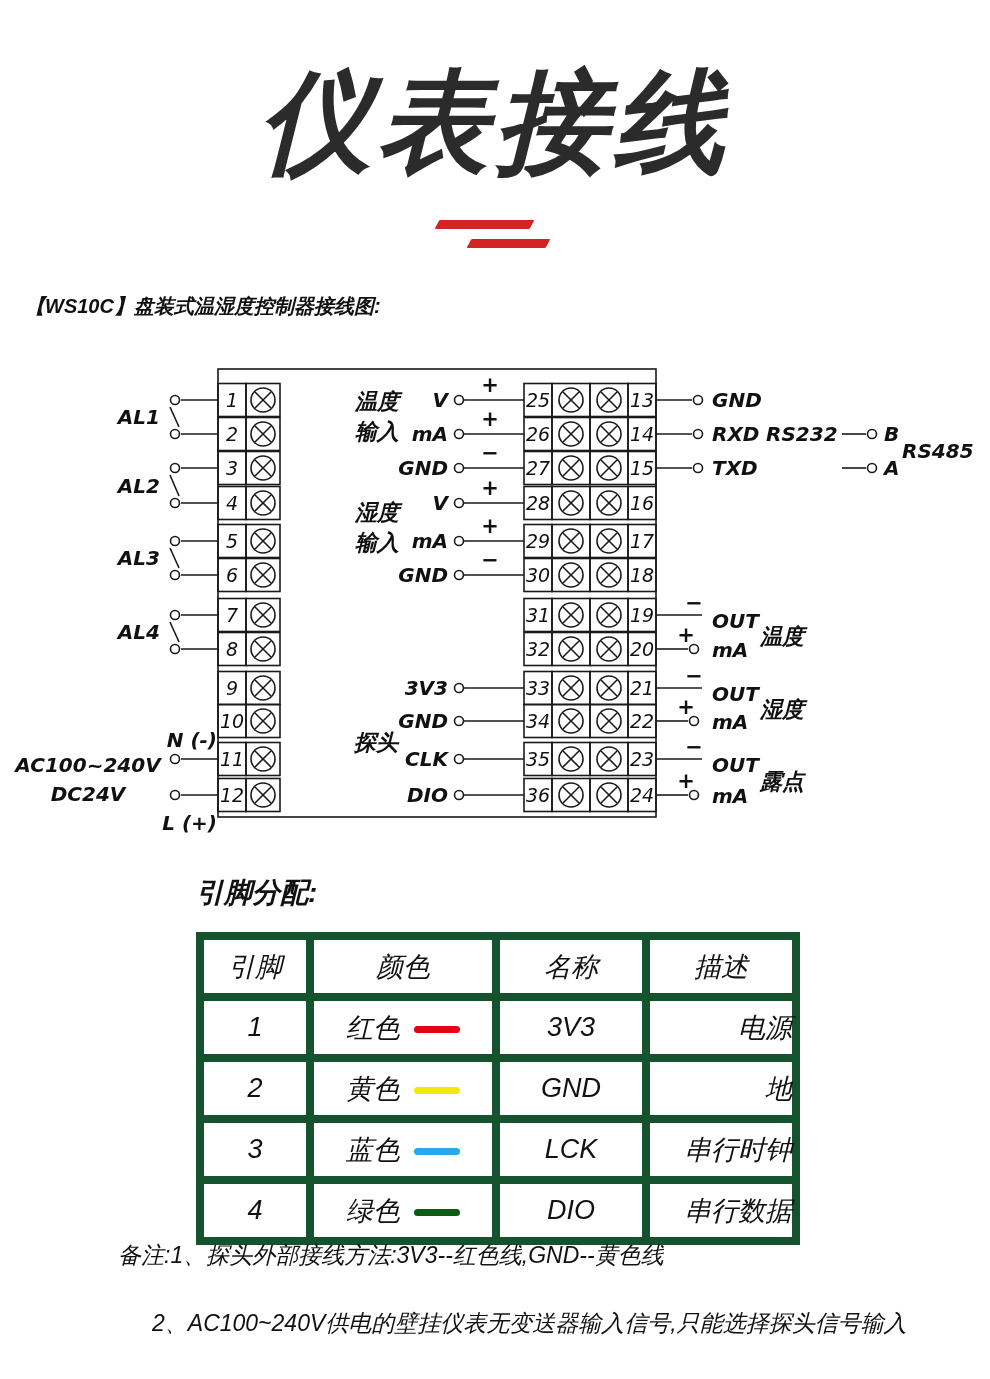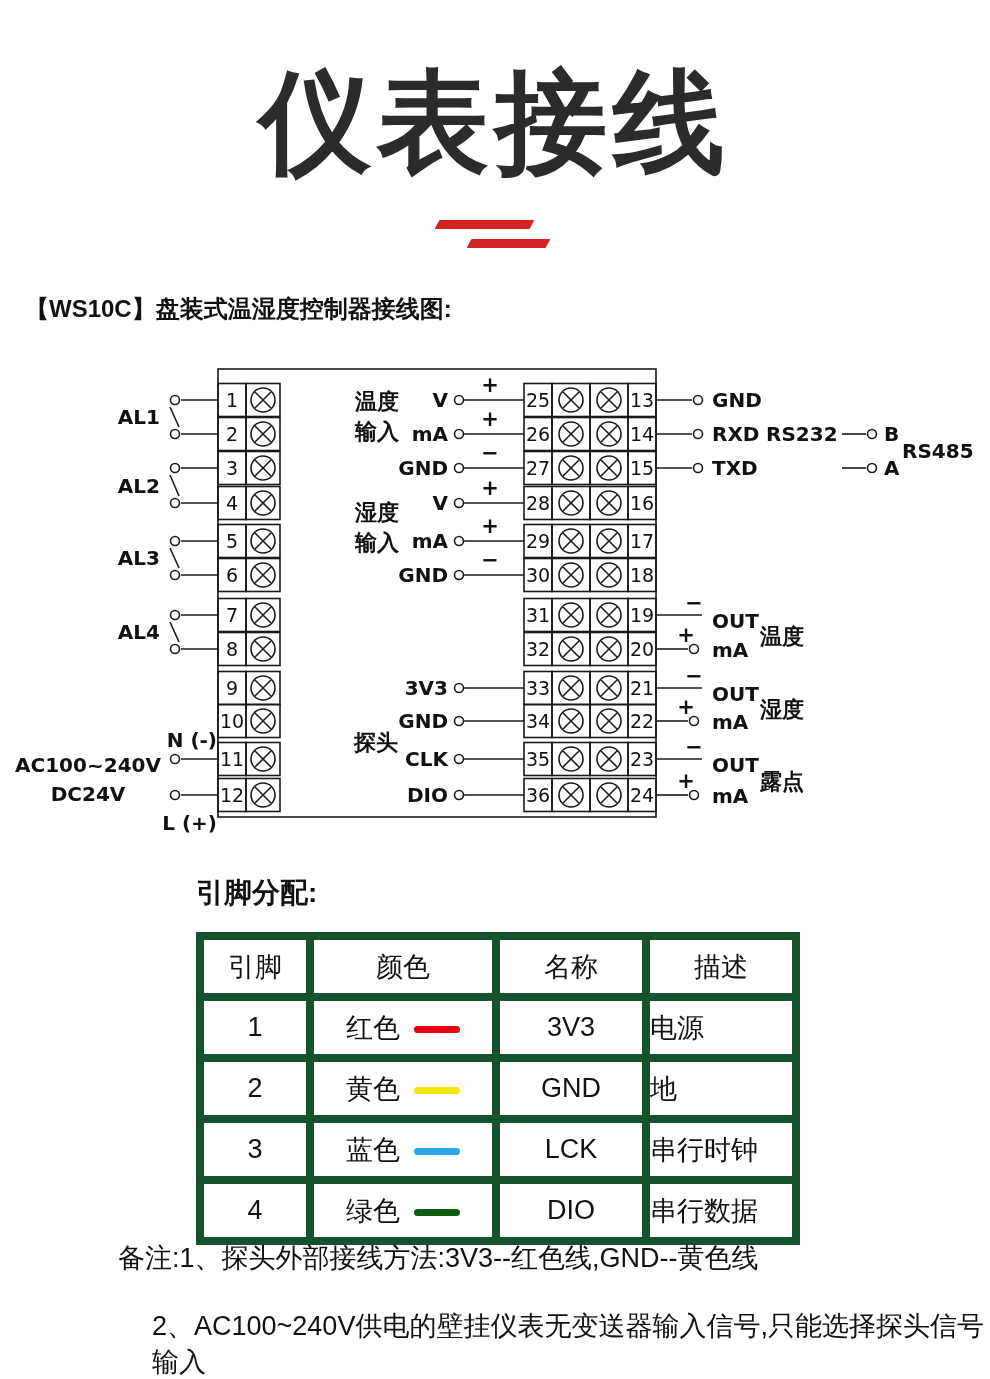--- a/index.html
+++ b/index.html
@@ -1,49 +1,49 @@
 <!DOCTYPE html>
 <html><head>
 <meta charset="utf-8">
 <style>
   html,body { margin:0; padding:0; background:#ffffff; }
   .page { position:relative; width:990px; height:1379px; background:#ffffff;
-          font-family:"Liberation Sans","DejaVu Sans",sans-serif; color:#111; overflow:hidden; }
+          font-family:"Liberation Sans","DejaVu Sans",sans-serif; color:#111; overflow:hidden;font-style:italic; }
 
   .title { position:absolute; top:48px; left:0; width:100%; margin:0; text-align:center;
            font-size:112px; font-weight:bold; color:#2b2b2b; letter-spacing:6px;
            font-family:"DejaVu Sans","Liberation Sans",sans-serif; }
   .mark { position:absolute; height:9px; transform:skewX(-28deg); border-radius:1px; background:#d32323; }
   .mark1 { left:437px; top:220px; width:95px; }
   .mark2 { left:469px; top:239px; width:79px; }
 
-  .subtitle { position:absolute; left:25px; top:293px; font-size:24px; font-weight:bold; }
+  .subtitle { position:absolute; left:25px; top:293px; font-size:20px; font-weight:bold; }
 
   .diagram { position:absolute; left:0; top:362px; }
   .ln  { fill:none; stroke:#1a1a1a; stroke-width:1.6; }
   .dot { fill:#ffffff; stroke:#1a1a1a; stroke-width:1.6; }
   svg text { fill:#111; font-family:"DejaVu Sans","Liberation Sans",sans-serif; }
   .tnum { font-size:19px; }
   .sig  { font-size:20px; font-weight:bold; }
   .sign { font-size:21px; font-weight:bold; }
   .cn   { font-size:22px; font-weight:bold; }
 
   .pin-heading { position:absolute; left:196px; top:874px; margin:0; font-size:28px; font-weight:bold; }
   .pin-table { position:absolute; left:196px; top:932px; width:596px; border-collapse:collapse;
                table-layout:fixed; font-size:27px; }
   .pin-table th, .pin-table td { border:8px solid #14532d; height:53px; padding:0; font-weight:normal; }
   .col-pin{width:110px} .col-color{width:186px} .col-name{width:150px} .col-desc{width:150px}
   .h-pin,.c-pin { text-align:center; }
   .h-color,.c-color { text-align:center; padding-left:40px; }
   .h-name,.c-name { text-align:center; }
   .h-desc { text-align:center;border-radius:22px; }
-  .c-desc { text-align:left; padding-left:14px; }
+  .c-desc { text-align:right; padding-left:14px; }
   .swatch { display:inline-block; width:46px; height:7px; border-radius:4px; margin-left:14px; vertical-align:middle; }
 
-  .note { position:absolute; font-size:27px; }
+  .note { position:absolute; font-size:23px; }
   .note1 { left:118px; top:1240px; }
   .note2 { left:380px; top:1274px; }
   .note3 { left:152px; top:1308px; }
 </style>
 </head>
 <body>
 
 <div class="page">
 
   <h1 class="title">仪表接线</h1>

